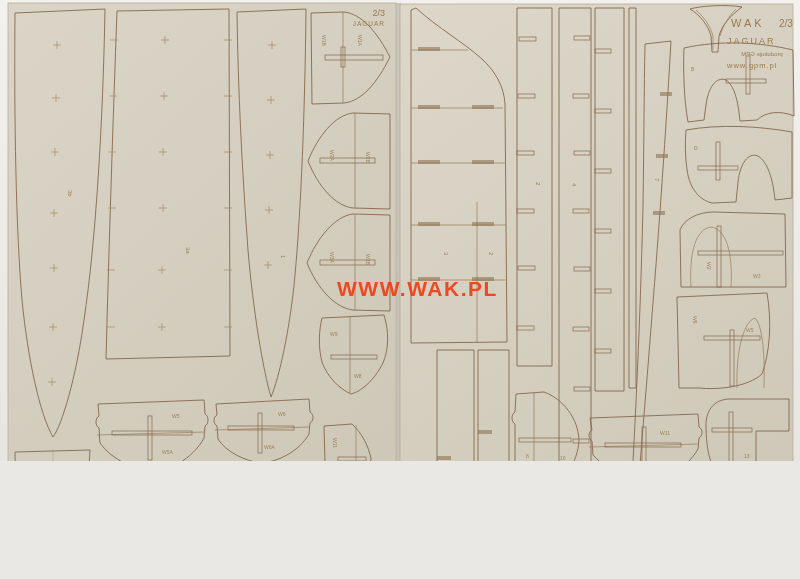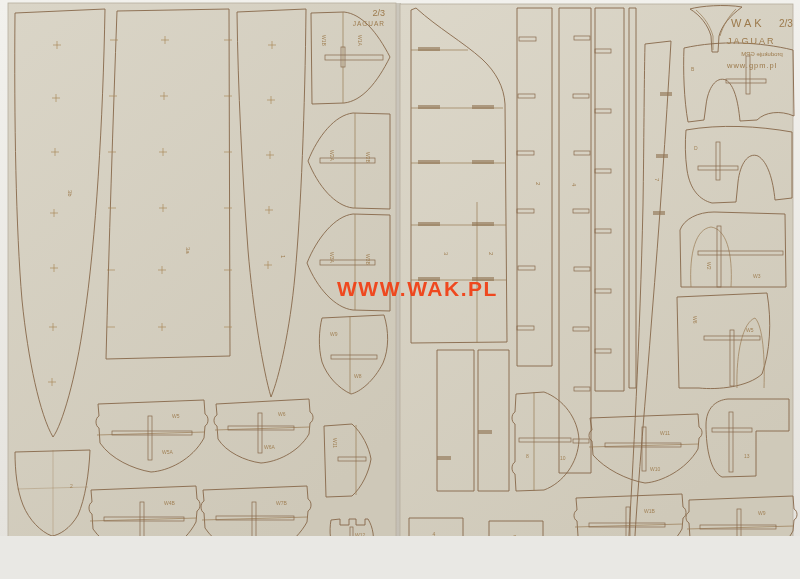--- a/index.html
+++ b/index.html
@@ -1,16 +1,16 @@
 <!DOCTYPE html>
 <html><head>
 <meta charset="utf-8">
 <style>
   html,body{margin:0;padding:0;background:#e9e8e4;}
-  .photo{position:relative;width:800px;height:536px;overflow:hidden;
+  .photo{position:relative;width:800px;height:461px;overflow:hidden;
          font-family:"Liberation Sans", sans-serif;}
   svg{display:block}
   .cut{fill:none;stroke:#87684a;stroke-width:0.9;stroke-linejoin:round;}
   .joint{fill:none;stroke:#9a7b54;stroke-width:0.7;}
   .slot{fill:none;stroke:#87684a;stroke-width:0.7;}
   .slotfill{fill:#8d7150;opacity:0.6;stroke:none;}
   .cross{fill:none;stroke:#a8854f;stroke-width:0.7;opacity:0.9;}
   .lbl{fill:#9c7a4c;font-size:6px;opacity:0.95;}
   .lbl-sm{fill:#9c7a4c;font-size:5px;opacity:0.9;}
   .cornertxt{fill:#9c7a4c;}

